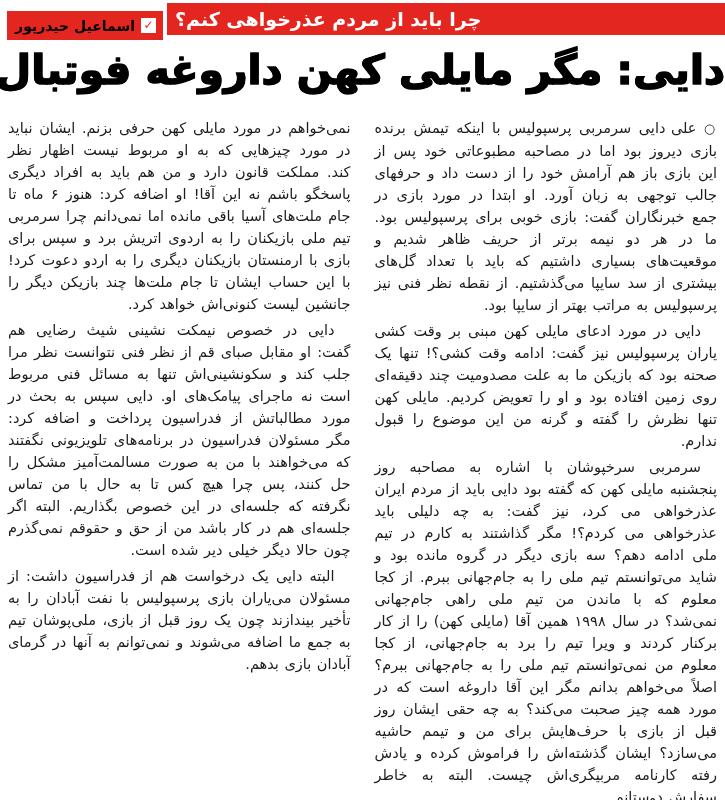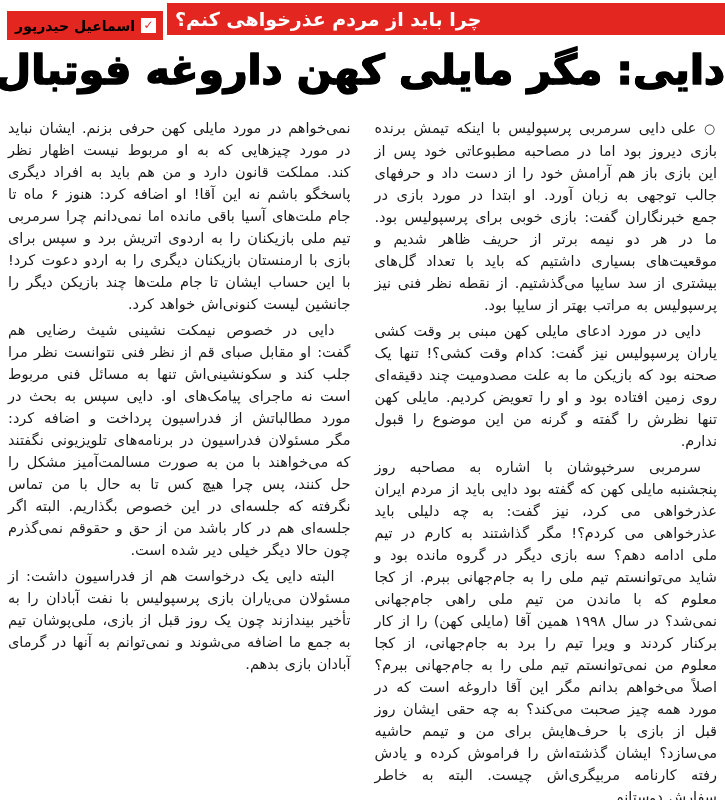--- a/index.html
+++ b/index.html
@@ -110,21 +110,21 @@
 <div class="byline-box">
   <span class="checkbox">✓</span>
   <span class="byline-name">اسماعیل حیدرپور</span>
 </div>
 
 <h1 class="headline">دایی: مگر مایلی کهن داروغه فوتبال است؟</h1>
 
 <div class="columns">
   <div class="col" id="col-right">
       <p class="para"><span class="bullet">○ </span>علی دایی سرمربی پرسپولیس با اینکه تیمش برنده بازی دیروز بود اما در مصاحبه مطبوعاتی خود پس از این بازی باز هم آرامش خود را از دست داد و حرفهای جالب توجهی به زبان آورد. او ابتدا در مورد بازی در جمع خبرنگاران گفت: بازی خوبی برای پرسپولیس بود. ما در هر دو نیمه برتر از حریف ظاهر شدیم و موقعیت‌های بسیاری داشتیم که باید با تعداد گل‌های بیشتری از سد سایپا می‌گذشتیم. از نقطه نظر فنی نیز پرسپولیس به مراتب بهتر از سایپا بود.</p>
-      <p class="para">دایی در مورد ادعای مایلی کهن مبنی بر وقت کشی یاران پرسپولیس نیز گفت: کدام وقت کشی؟! تنها یک صحنه بود که بازیکن ما به علت مصدومیت چند دقیقه‌ای روی زمین افتاده بود و او را تعویض کردیم. مایلی کهن تنها نظرش را گفته و گرنه من این موضوع را قبول ندارم.</p>
+      <p class="para">دایی در مورد ادعای مایلی کهن مبنی بر وقت کشی یاران پرسپولیس نیز گفت: ادامه وقت کشی؟! تنها یک صحنه بود که بازیکن ما به علت مصدومیت چند دقیقه‌ای روی زمین افتاده بود و او را تعویض کردیم. مایلی کهن تنها نظرش را گفته و گرنه من این موضوع را قبول ندارم.</p>
       <p class="para">سرمربی سرخپوشان با اشاره به مصاحبه روز پنجشنبه مایلی کهن که گفته بود دایی باید از مردم ایران عذرخواهی می کرد، نیز گفت: به چه دلیلی باید عذرخواهی می کردم؟! مگر گذاشتند به کارم در تیم ملی ادامه دهم؟ سه بازی دیگر در گروه مانده بود و شاید می‌توانستم تیم ملی را به جام‌جهانی ببرم. از کجا معلوم که با ماندن من تیم ملی راهی جام‌جهانی نمی‌شد؟ در سال ۱۹۹۸ همین آقا (مایلی کهن) را از کار برکنار کردند و ویرا تیم را برد به جام‌جهانی، از کجا معلوم من نمی‌توانستم تیم ملی را به جام‌جهانی ببرم؟ اصلاً می‌خواهم بدانم مگر این آقا داروغه است که در مورد همه چیز صحبت می‌کند؟ به چه حقی ایشان روز قبل از بازی با حرف‌هایش برای من و تیمم حاشیه می‌سازد؟ ایشان گذشته‌اش را فراموش کرده و یادش رفته کارنامه مربیگری‌اش چیست. البته به خاطر سفارش دوستانم</p>
     </div>
   <div class="col" id="col-left">
       <p class="para">نمی‌خواهم در مورد مایلی کهن حرفی بزنم. ایشان نباید در مورد چیزهایی که به او مربوط نیست اظهار نظر کند. مملکت قانون دارد و من هم باید به افراد دیگری پاسخگو باشم نه این آقا! او اضافه کرد: هنوز ۶ ماه تا جام ملت‌های آسیا باقی مانده اما نمی‌دانم چرا سرمربی تیم ملی بازیکنان را به اردوی اتریش برد و سپس برای بازی با ارمنستان بازیکنان دیگری را به اردو دعوت کرد! با این حساب ایشان تا جام ملت‌ها چند بازیکن دیگر را جانشین لیست کنونی‌اش خواهد کرد.</p>
       <p class="para">دایی در خصوص نیمکت نشینی شیث رضایی هم گفت: او مقابل صبای قم از نظر فنی نتوانست نظر مرا جلب کند و سکونشینی‌اش تنها به مسائل فنی مربوط است نه ماجرای پیامک‌های او. دایی سپس به بحث در مورد مطالباتش از فدراسیون پرداخت و اضافه کرد: مگر مسئولان فدراسیون در برنامه‌های تلویزیونی نگفتند که می‌خواهند با من به صورت مسالمت‌آمیز مشکل را حل کنند، پس چرا هیچ کس تا به حال با من تماس نگرفته که جلسه‌ای در این خصوص بگذاریم. البته اگر جلسه‌ای هم در کار باشد من از حق و حقوقم نمی‌گذرم چون حالا دیگر خیلی دیر شده است.</p>
       <p class="para">البته دایی یک درخواست هم از فدراسیون داشت: از مسئولان می‌یاران بازی پرسپولیس با نفت آبادان را به تأخیر بیندازند چون یک روز قبل از بازی، ملی‌پوشان تیم به جمع ما اضافه می‌شوند و نمی‌توانم به آنها در گرمای آبادان بازی بدهم.</p>
     </div>
 </div>
 
 </body></html>

